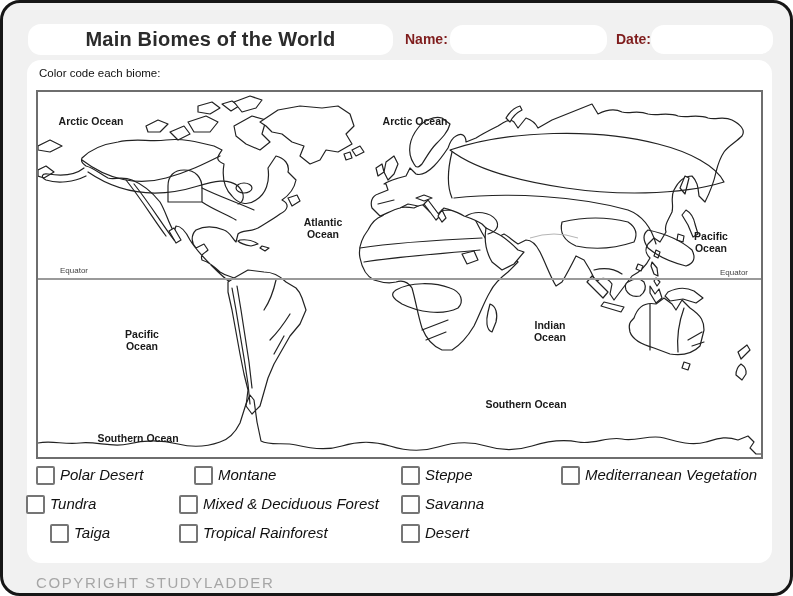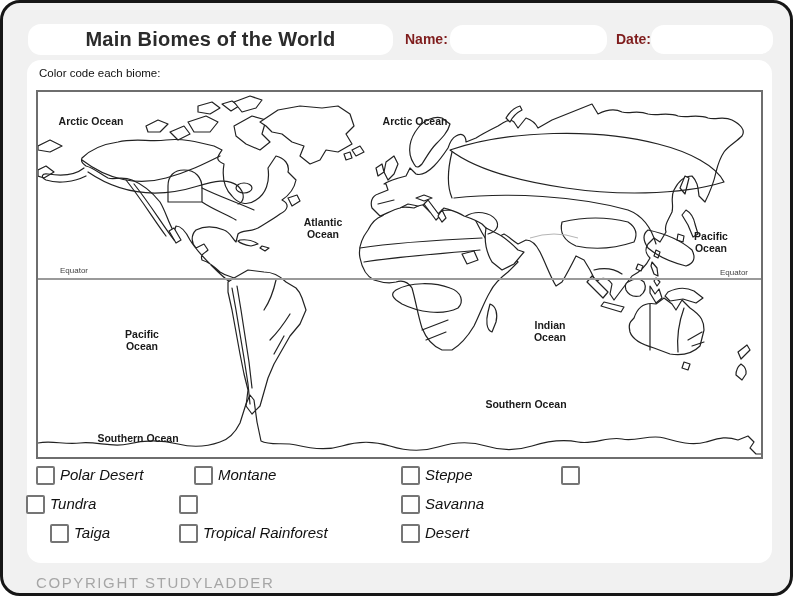--- a/index.html
+++ b/index.html
@@ -193,36 +193,38 @@
     <div class="legend-item" style="left:33px;top:521px;padding-left:14px;">
       <span class="cb"></span>
       <span class="legend-text">Taiga</span>
     </div>
     <div class="legend-item" style="left:191px;top:463px;">
       <span class="cb"></span>
       <span class="legend-text">Montane</span>
     </div>
     <div class="legend-item" style="left:176px;top:492px;">
       <span class="cb"></span>
+      <span class="legend-text">Mixed &amp; Deciduous Forest</span>
     </div>
     <div class="legend-item" style="left:176px;top:521px;">
       <span class="cb"></span>
       <span class="legend-text">Tropical Rainforest</span>
     </div>
     <div class="legend-item" style="left:398px;top:463px;">
       <span class="cb"></span>
       <span class="legend-text">Steppe</span>
     </div>
     <div class="legend-item" style="left:398px;top:492px;">
       <span class="cb"></span>
       <span class="legend-text">Savanna</span>
     </div>
     <div class="legend-item" style="left:398px;top:521px;">
       <span class="cb"></span>
       <span class="legend-text">Desert</span>
     </div>
     <div class="legend-item" style="left:558px;top:463px;">
       <span class="cb"></span>
+      <span class="legend-text">Mediterranean Vegetation</span>
     </div>
   </div>
 
   <span class="copyright">COPYRIGHT STUDYLADDER</span>
 </div>
 
 </body></html>

